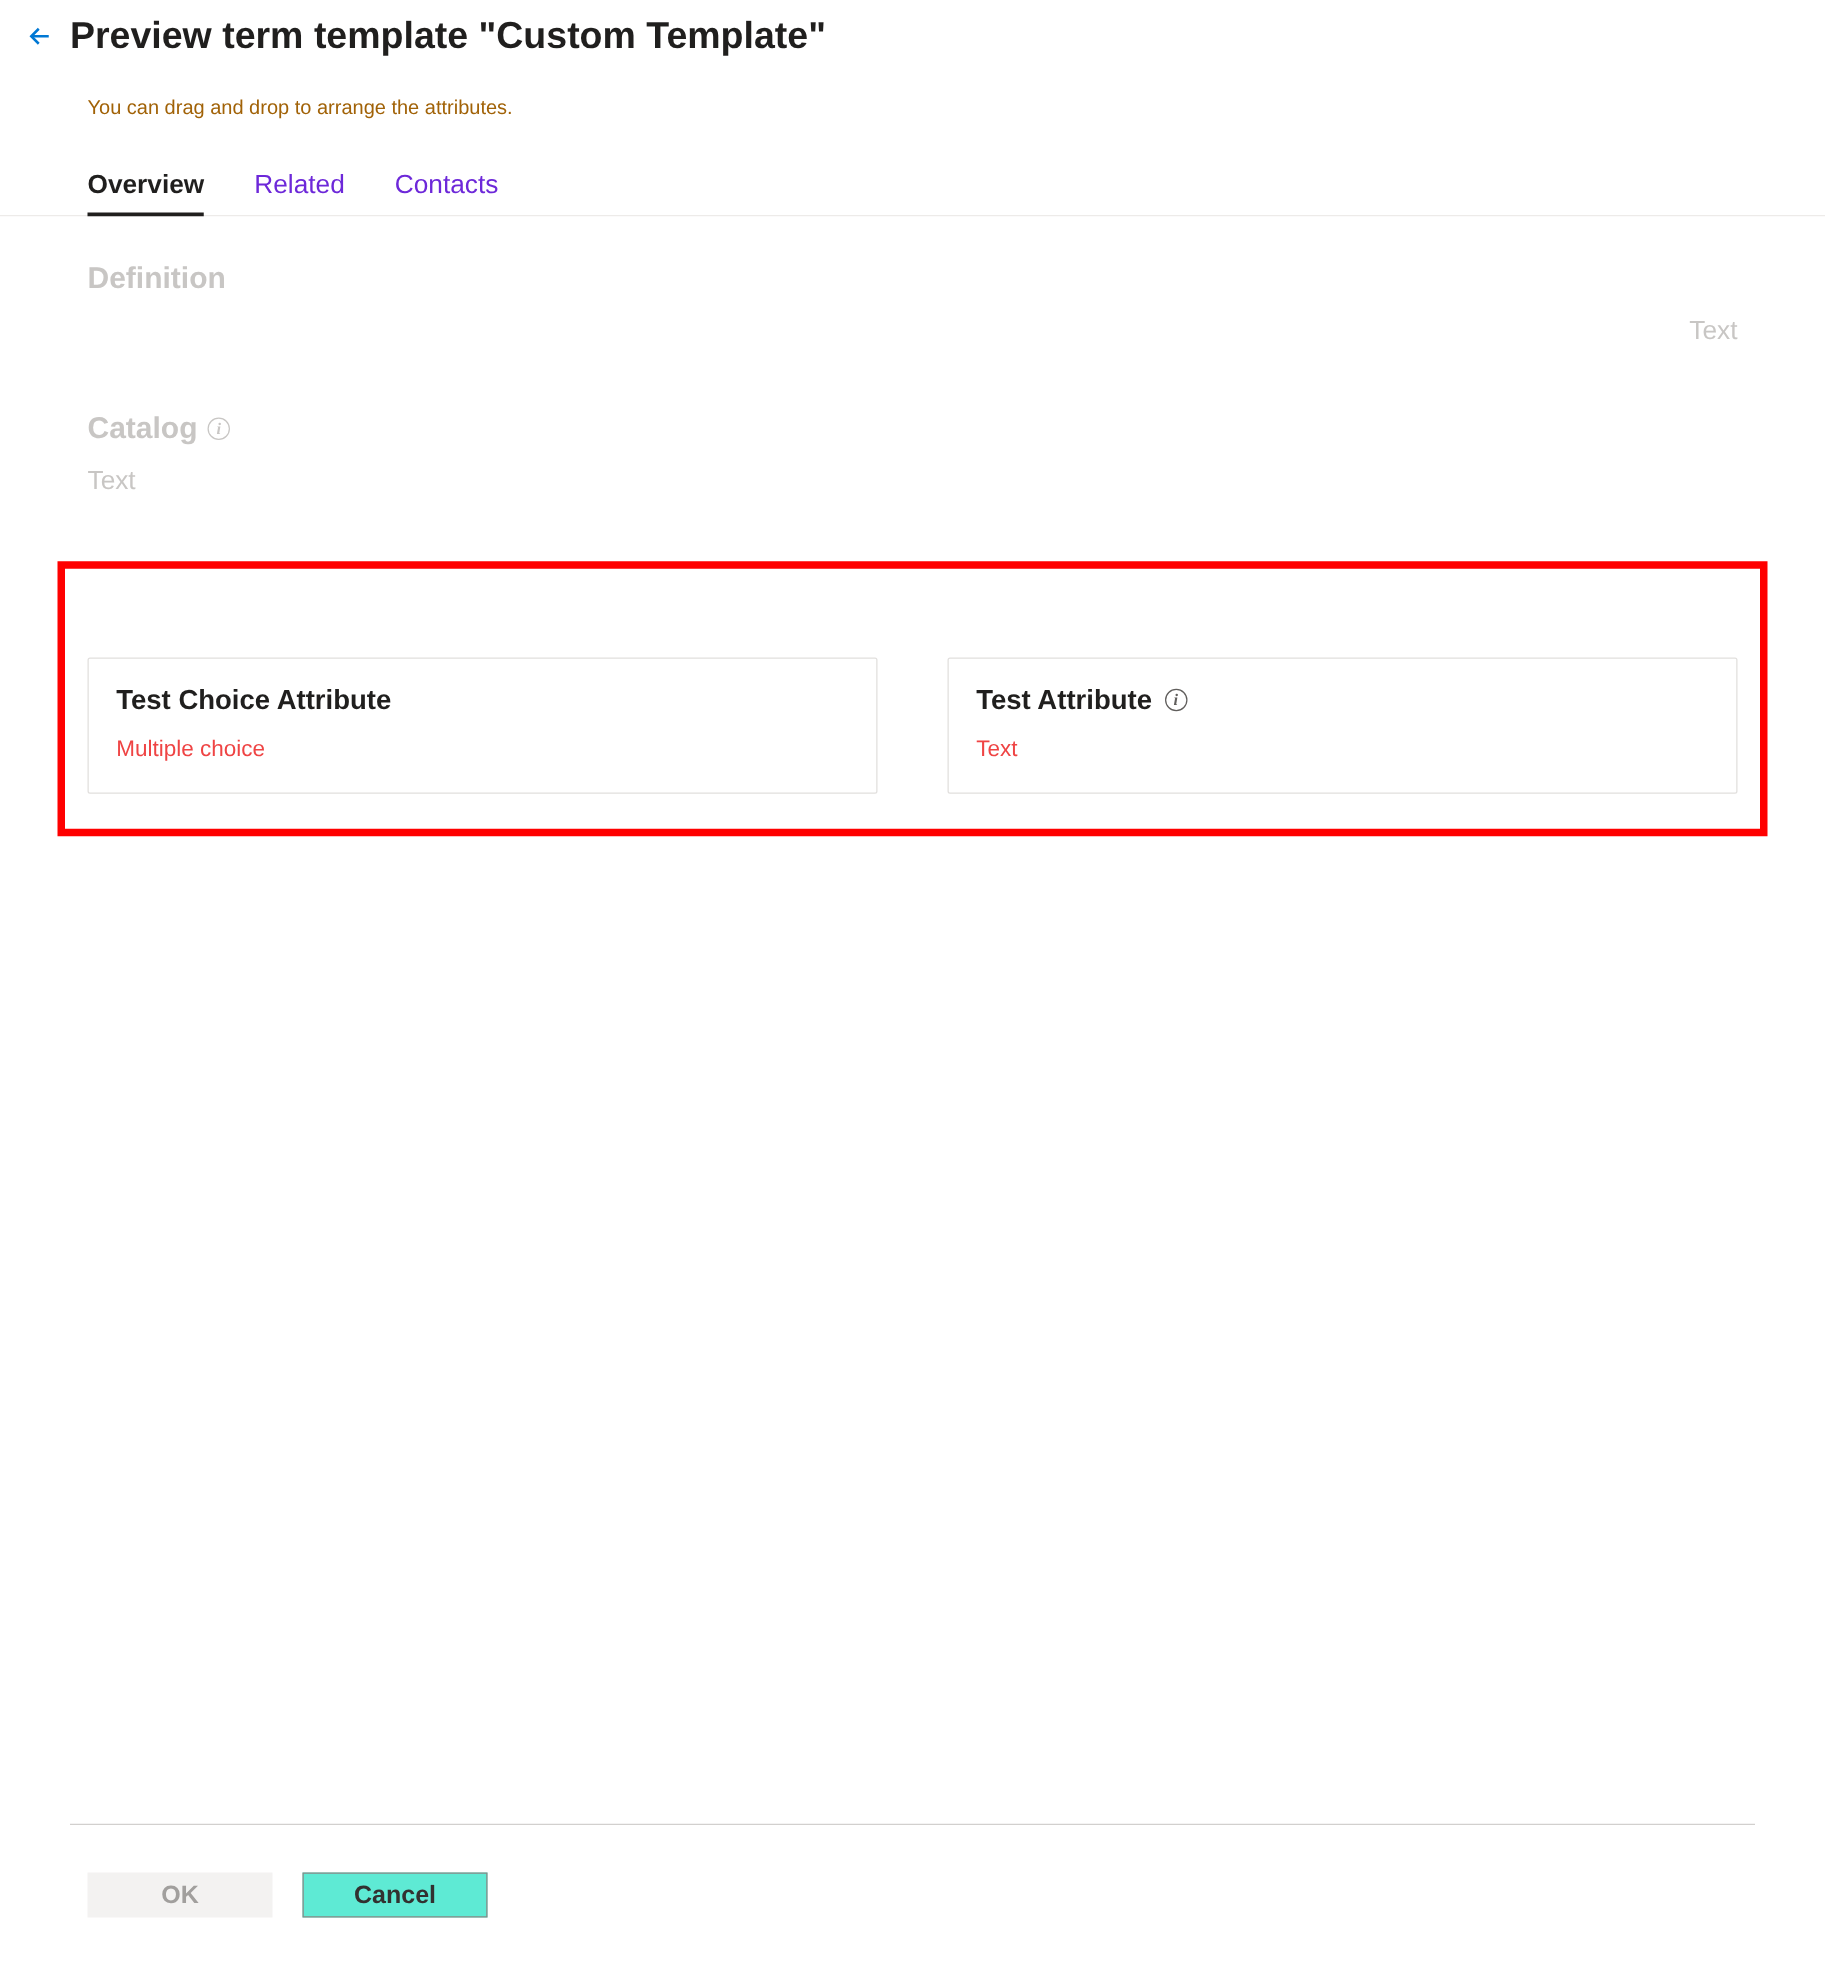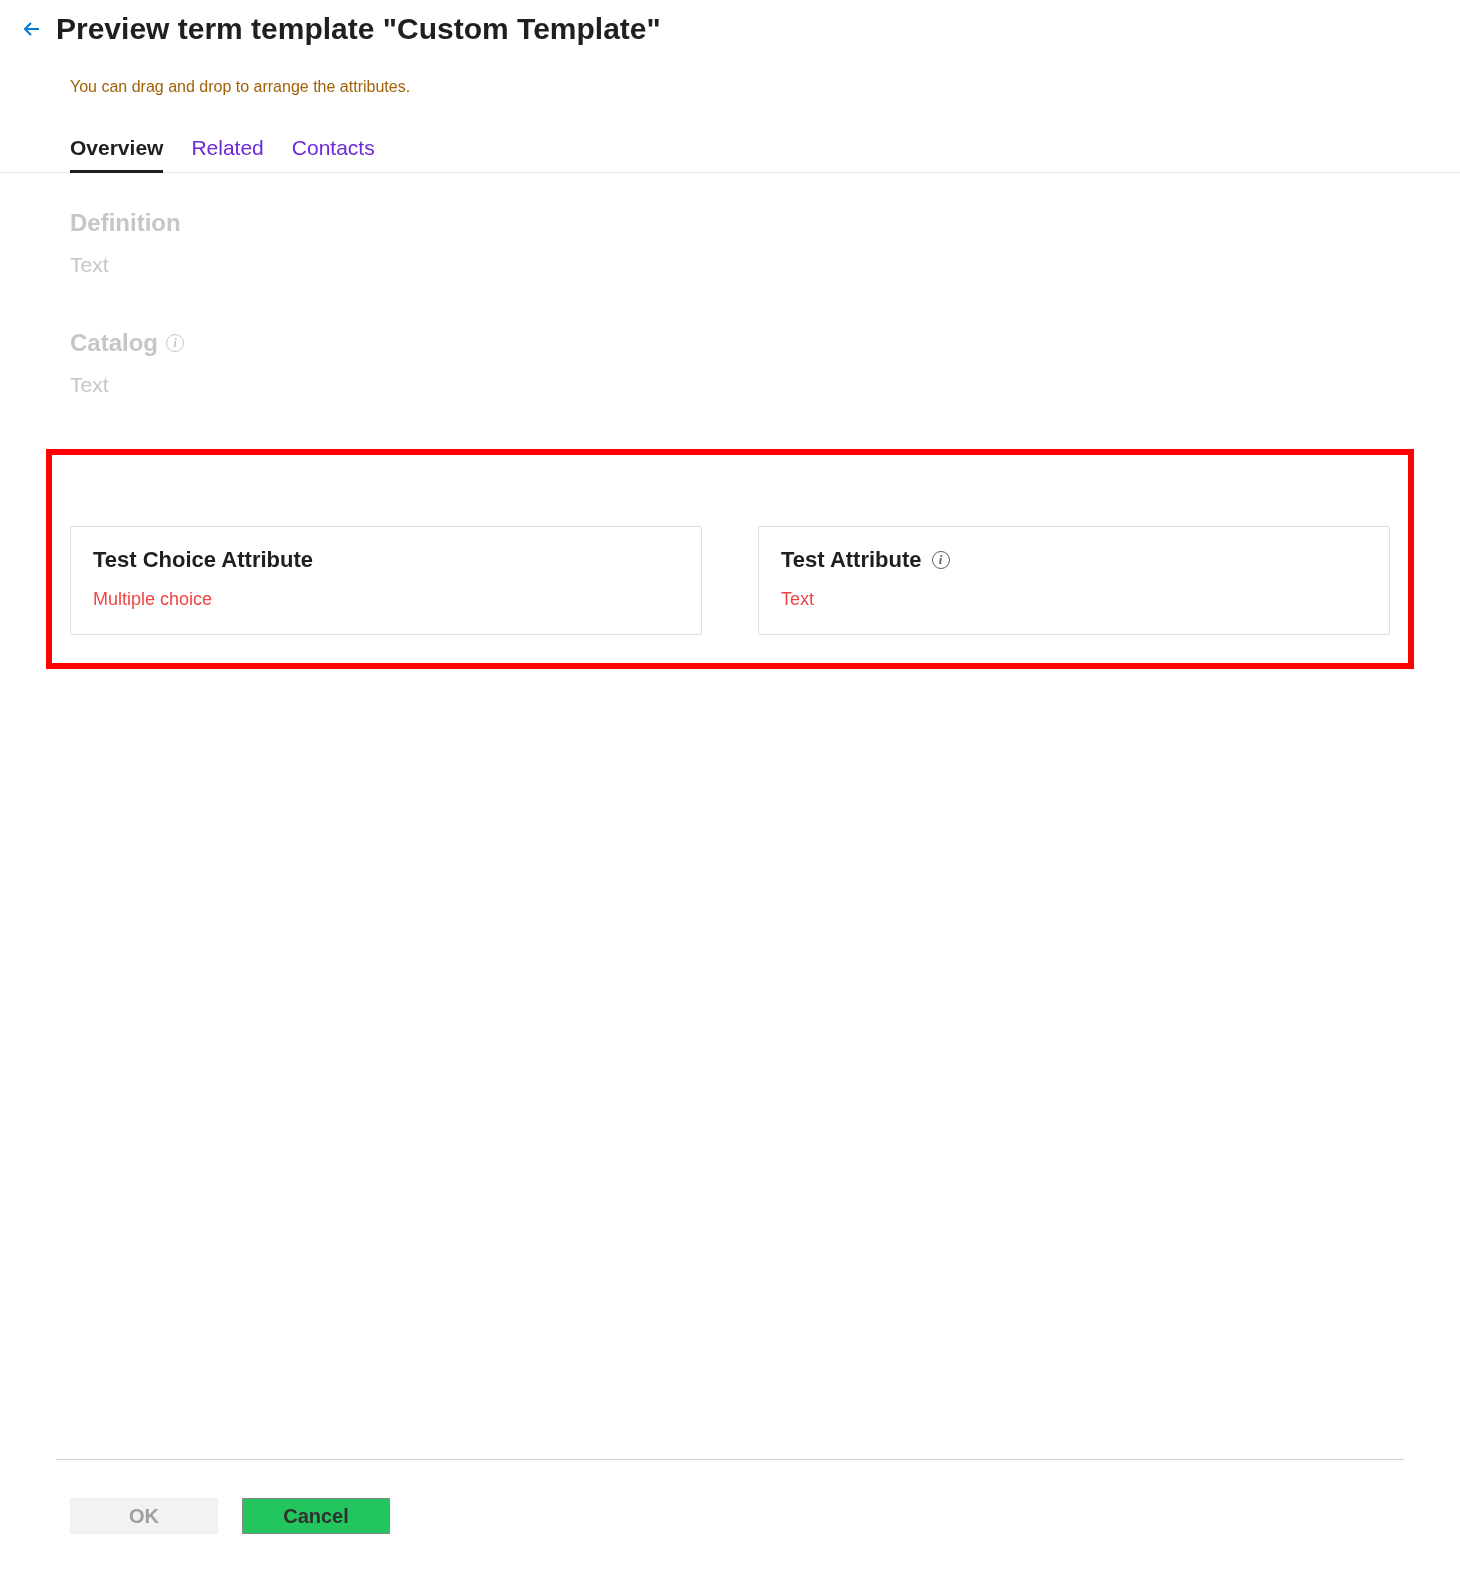--- a/index.html
+++ b/index.html
@@ -29,21 +29,21 @@
       font-weight: 600;
       color: #201f1e;
     }
     .subtitle {
       padding: 32px 70px 0 70px;
       font-size: 16px;
       color: #a16207;
     }
     .tabs {
       display: flex;
-      gap: 28px;
+      gap: 40px;
       padding: 40px 70px 0 70px;
       border-bottom: 1px solid #edebe9;
     }
     .tab {
       padding-bottom: 12px;
       font-size: 21px;
       cursor: pointer;
       color: #6d28d9;
       position: relative;
     }
@@ -60,21 +60,21 @@
     }
     .content {
       padding: 36px 70px 0 70px;
     }
     .field-row {
       display: grid;
       grid-template-columns: 1fr 1fr;
       gap: 40px;
       margin-bottom: 52px;
     }
-    .field-row.single { grid-template-columns: 1fr; }
+    .field-row.single { grid-template-columns: 1fr; text-align: right; }
     .field-label {
       font-size: 24px;
       font-weight: 600;
       color: #c8c6c4;
       display: flex;
       align-items: center;
       gap: 8px;
       margin-bottom: 16px;
     }
     .field-value {
@@ -152,21 +152,21 @@
       cursor: pointer;
       border: none;
       font-family: inherit;
     }
     .btn-primary-disabled {
       background: #f3f2f1;
       color: #a19f9d;
       cursor: not-allowed;
     }
     .btn-secondary {
-      background: #22c55e;
+      background: #5eead4;
       border: 1px solid #8a8886;
       color: #323130;
     }
   </style>
 </head>
 <body>
 
 <div class="header">
   <span class="back-arrow">
     <svg viewBox="0 0 24 24" fill="none" stroke="currentColor" stroke-width="2">

